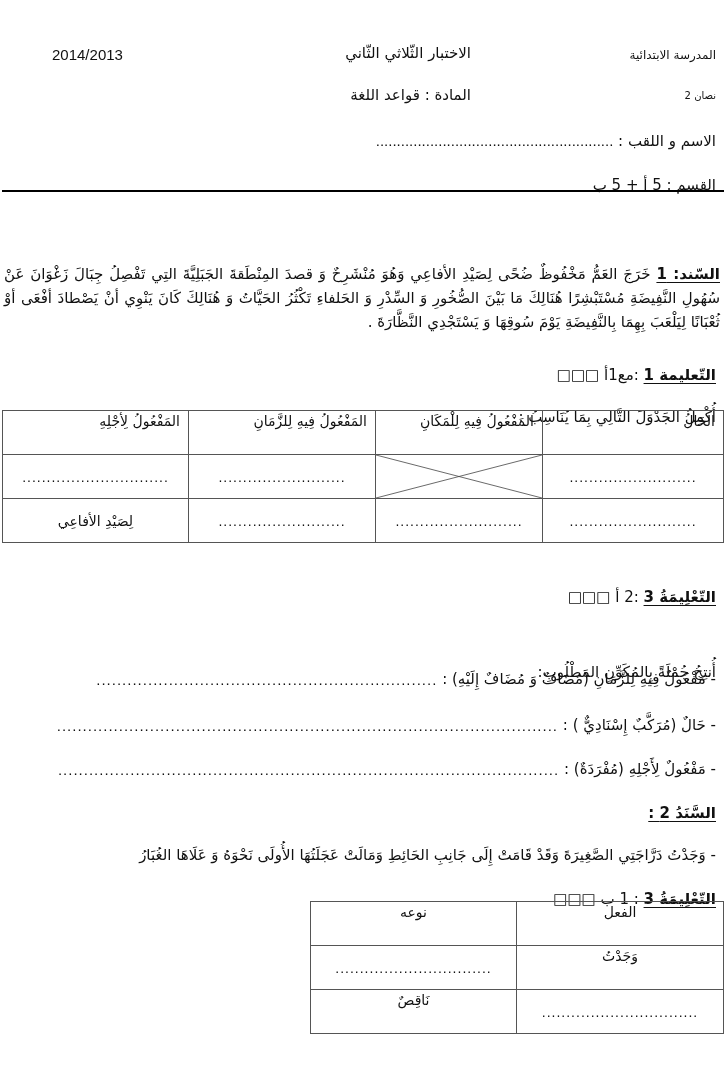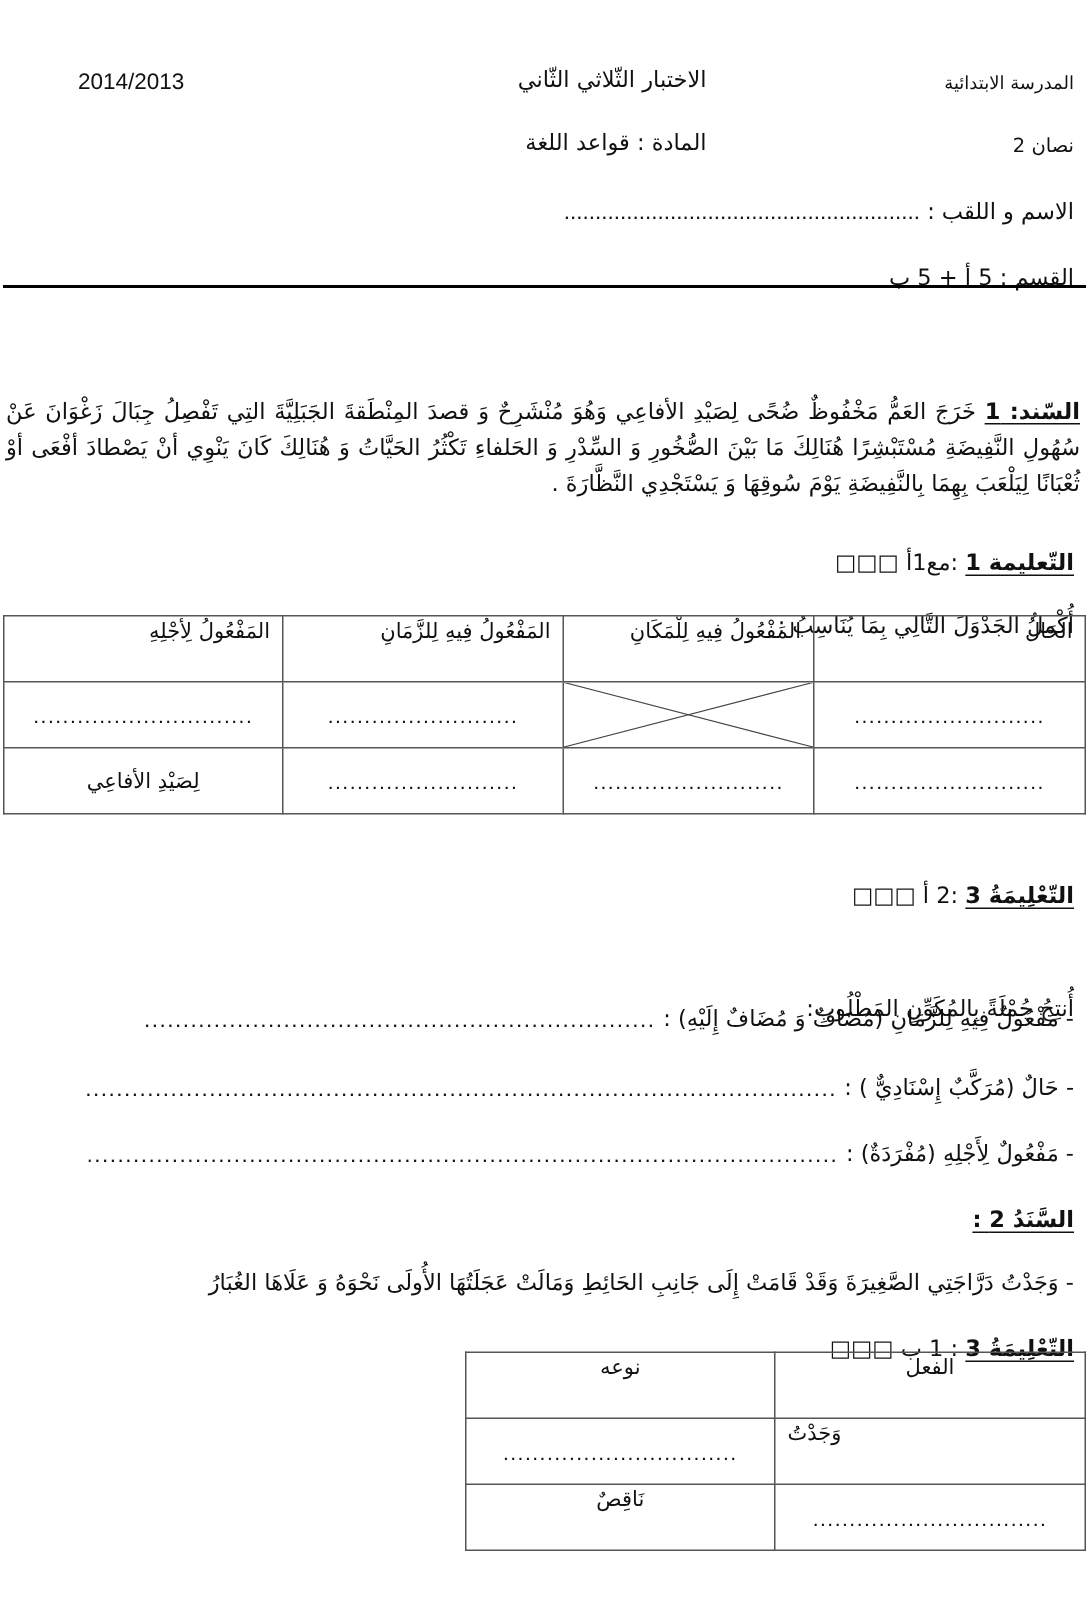--- a/index.html
+++ b/index.html
@@ -4,21 +4,21 @@
 <style>
   html, body { margin: 0; padding: 0; background: #ffffff; }
   body {
     width: 726px; height: 1081px; position: relative; overflow: hidden;
     font-family: "DejaVu Sans", "Liberation Sans", sans-serif;
     color: #111; direction: rtl;
   }
   .abs { position: absolute; white-space: nowrap; margin-top: 40px; }
   .u { text-decoration: underline; text-underline-offset: 3px; }
   .b { font-weight: bold; }
-  .hdr { font-size: 13px; }
+  .hdr { font-size: 10px; }
   .title { font-size: 15px; }
   .latin { font-family: "Liberation Sans", sans-serif; direction: ltr; }
   .dots { font-family: "Liberation Sans", sans-serif; letter-spacing: 1px; }
   .para { font-size: 15px; line-height: 24px; right: 6px; left: 4px; white-space: normal; text-align: justify; }
   .line { font-size: 15px; }
   .rule { position: absolute; left: 2px; right: 2px; top: 190px; height: 2px; background: #000; }
 
   table.grid { position: absolute; border-collapse: collapse; direction: rtl; }
   table.grid td {
     border: 1px solid #555; padding: 2px 8px; font-size: 14px;
@@ -111,21 +111,21 @@
   <span>: 1 ب □□□</span>
 </div>
 
 <table class="grid" style="left:310px; top:901px; width:414px;">
   <tbody>
       <tr style="height:44px;">
     <td style="width:190px; text-align:center;">الفعل</td>
     <td style="text-align:center;">نوعه</td>
   </tr>
   <tr style="height:44px;">
-    <td style="text-align:left;">وَجَدْتُ</td>
+    <td style="text-align:center;">وَجَدْتُ</td>
     <td class="dotcell dots">................................</td>
   </tr>
   <tr style="height:44px;">
     <td class="dotcell dots">................................</td>
     <td style="text-align:center;">نَاقِصٌ</td>
   </tr>
 </tbody>
   </table>
 
 </body></html>

